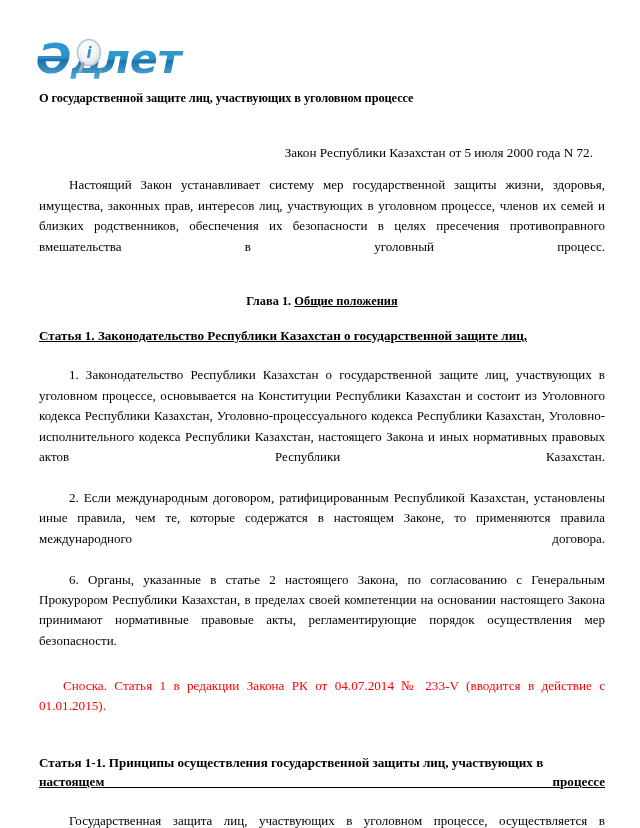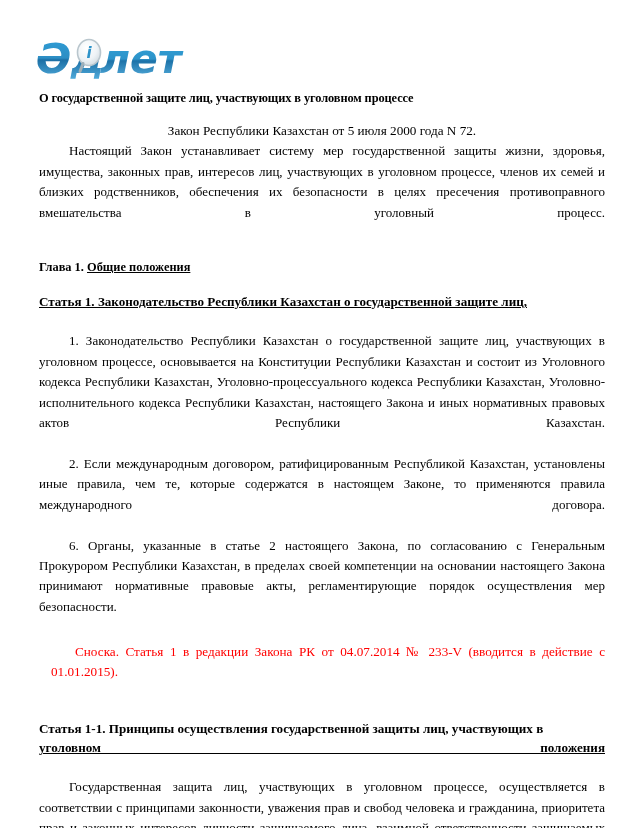--- a/index.html
+++ b/index.html
@@ -40,61 +40,61 @@
     position: absolute;
     left: 39px;
     top: 90px;
     width: 566px;
   }
 
   .doc-title {
     font-weight: bold;
     font-size: 12.4px;
     line-height: 16px;
-    margin: 0 0 6px 0;
+    margin: 0 0 16px 0;
     letter-spacing: -0.1px;
   }
 
   p.body-text {
     margin: 0;
     font-size: 13px;
     line-height: 20.4px;
     text-align: justify;
     text-justify: inter-word;
   }
   p.body-text.indent { text-indent: 30px; }
 
   .plain-line {
-    margin: 0;
+    margin: 12px;
     font-size: 13.2px;
     line-height: 20.4px;
-    text-align: center;
+    text-align: right;
   }
 
   .chapter-heading {
     font-weight: bold;
     font-size: 12.4px;
     line-height: 17px;
     margin: 16px 0 0 0;
-    text-align: left;
+    text-align: center;
   }
   .chapter-heading .u { text-decoration: underline; }
 
   .article-heading {
     font-weight: bold;
     font-size: 13.1px;
     line-height: 19.5px;
     margin: 16px 0 0 0;
     text-align: justify;
     text-justify: inter-word;
   }
   .article-heading .u { text-decoration: underline; }
 
   .footnote {
-    margin: 4px 0 0 12px;
+    margin: 4px 0 0 0;
     font-size: 13.2px;
     line-height: 20.4px;
     color: #ff0000;
     text-align: justify;
     text-justify: inter-word;
     text-indent: 24px;
   }
 
   .spacer-s { height: 9px; }
 
@@ -170,19 +170,19 @@
     <p class="body-text indent">2. Если международным договором, ратифицированным Республикой Казахстан, установлены иные правила, чем те, которые содержатся в настоящем Законе, то применяются правила международного договора.</p>
 
     <p class="body-text indent">6. Органы, указанные в статье 2 настоящего Закона, по согласованию с Генеральным Прокурором Республики Казахстан, в пределах своей компетенции на основании настоящего Закона принимают нормативные правовые акты, регламентирующие порядок осуществления мер безопасности.</p>
 
     <p class="footnote">
       <span>Сноска. Статья 1 в редакции Закона РК от 04.07.2014 № 233-V (вводится в действие с 01.01.2015).</span>
     </p>
 
     <div class="article-heading">
       <span>Статья 1-1. Принципы осуществления государственной защиты лиц, участвующих в</span><br>
-      <span class="u">уголовном положения</span>
+      <span class="u">настоящем процессе</span>
     </div>
 
     <p class="body-text indent">Государственная защита лиц, участвующих в уголовном процессе, осуществляется в соответствии с принципами законности, уважения прав и свобод человека и гражданина, приоритета прав и законных интересов личности защищаемого лица, взаимной ответственности защищаемых лиц и органов, обеспечивающих государственную защиту.</p>
 
   </div>
 </div>
 
 </body></html>

